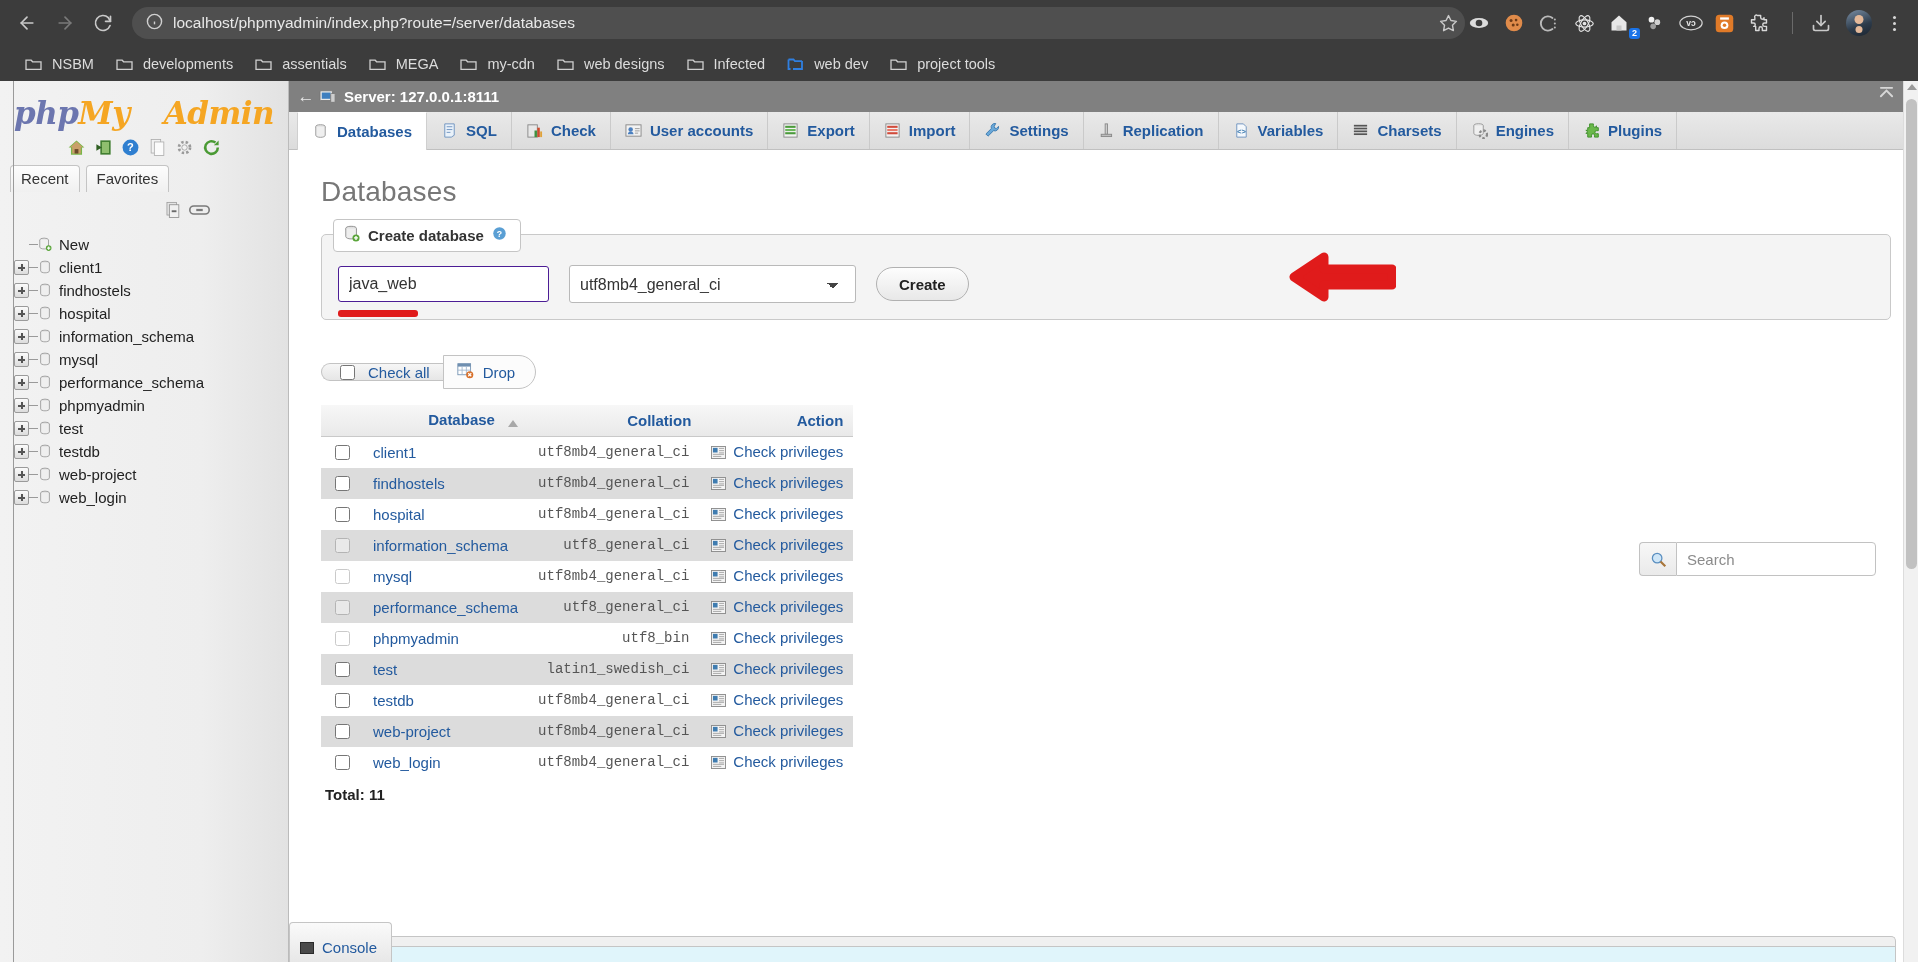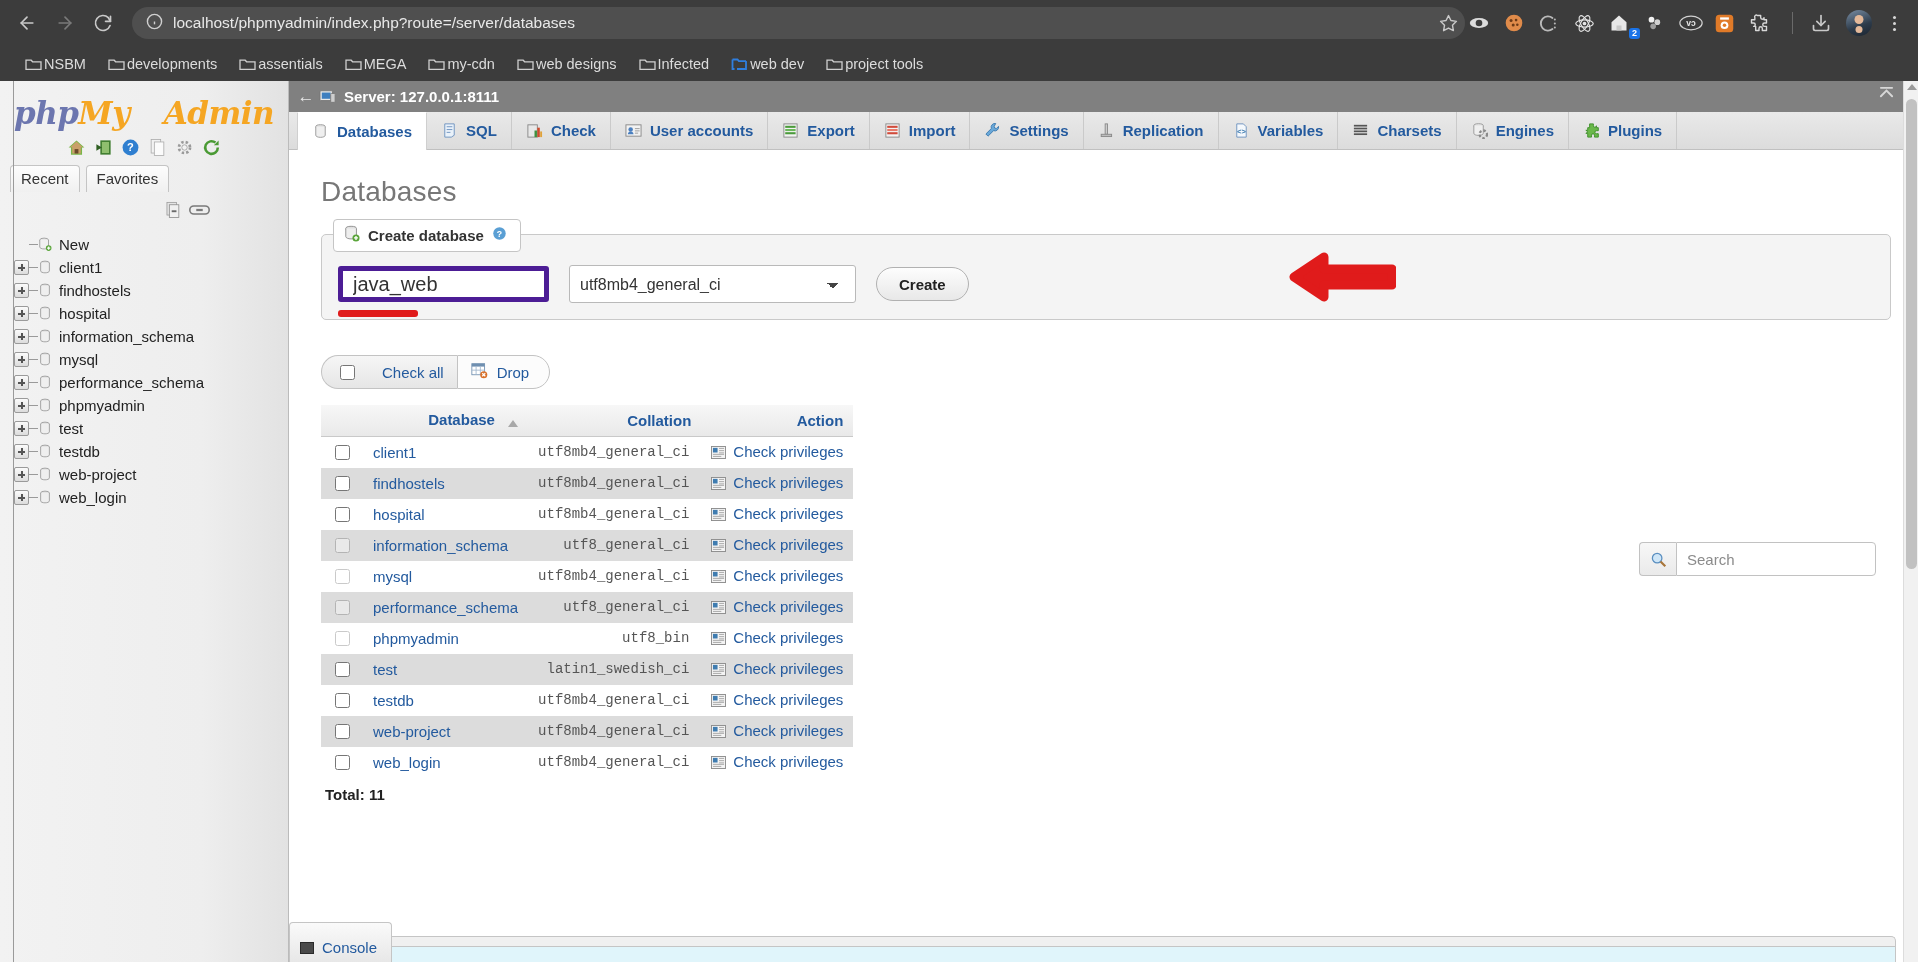--- a/index.html
+++ b/index.html
@@ -60,21 +60,21 @@
   }
   #kebab { color: #d8d8d8; width: 28px; display: flex; justify-content: center; }
   .dot3 { width: 3px; height: 3px; border-radius: 50%; background: #d8d8d8;
           box-shadow: 0 -6px 0 #d8d8d8, 0 6px 0 #d8d8d8; }
 
   #bookmarks {
     height: 35px; display: flex; align-items: center;
     padding: 0 14px; gap: 0px; background: #3c3c3c;
   }
   .bm {
-    display: flex; align-items: center; gap: 2px;
+    display: flex; align-items: center; gap: 10px;
     padding: 4px 11px; border-radius: 4px;
     color: #dcdcdc; font-size: 14.5px; white-space: nowrap;
   }
   .folder-ic { width: 17px; height: 14px; flex: 0 0 auto; }
 
   
   #pma { display: flex; width: 1918px; height: 881px; background: #fff; }
 
   
   #sidebar {
@@ -185,22 +185,22 @@
     background: #fff; border: 1px solid #c5c5c5; border-radius: 4px;
     padding: 5px 13px 6px 10px; display: flex; align-items: center; gap: 8px;
     font-size: 15px; font-weight: bold; color: #333;
   }
   #create-db-fieldset {
     border: 1px solid #c9c9c9; border-radius: 5px;
     background: #f4f4f4; padding: 30px 16px 16px 16px;
     display: flex; align-items: center; gap: 20px; position: relative;
   }
   #db-name-input {
-    width: 211px; height: 36px; border: 5px solid #4c1d95; border-radius: 3px;
-    background: #fff; font-size: 20px; color: #333; padding: 0 10px;
+    width: 211px; height: 36px; border: 1px solid #4c1d95; border-radius: 3px;
+    background: #fff; font-size: 16px; color: #333; padding: 0 10px;
     font-family: "Liberation Sans", sans-serif;
   }
   #db-name-input::placeholder { color: #9a9a9a; }
   #collation-select {
     width: 287px; height: 38px; border: 1px solid #b9b9b9; border-radius: 3px;
     background: #fff; font-size: 16px; color: #333; padding: 0 10px;
     font-family: "Liberation Sans", sans-serif; appearance: none;
     background-image: linear-gradient(45deg,transparent 50%,#444 50%),
                       linear-gradient(135deg,#444 50%,transparent 50%);
     background-position: calc(100% - 22px) 17px, calc(100% - 16px) 17px;
@@ -216,25 +216,25 @@
     position: absolute; left: 16px; bottom: 2px; width: 80px; height: 7px;
     border-radius: 3px;
   }
   #red-arrow { position: absolute; left: 962px; top: 14px; }
 
   
   #table-toolbar {
     display: flex; align-items: center; margin-top: 35px; gap: 0;
   }
   #check-all-box {
-    display: flex; align-items: center; gap: 24px;
+    display: flex; align-items: center; gap: 10px;
     border: 1px solid #c3c3c3; border-right: none;
     border-radius: 17px 0 0 17px;
     background: linear-gradient(to bottom,#f6f6f6,#e6e6e6);
-    height: 34px; padding: 0 13px 0 14px; font-size: 15px; color: #235a9e;
+    height: 18px; padding: 0 13px 0 14px; font-size: 15px; color: #235a9e;
   }
   #check-all-box input { width: 15px; height: 15px; }
   #drop-btn {
     display: flex; align-items: center; gap: 9px;
     border: 1px solid #c3c3c3; border-radius: 0 17px 17px 0;
     background: #fcfcfc; height: 34px; padding: 0 20px 0 13px;
     font-size: 15px; color: #235a9e;
   }
   #search-box {
     position: absolute; right: 42px; top: 392px;

